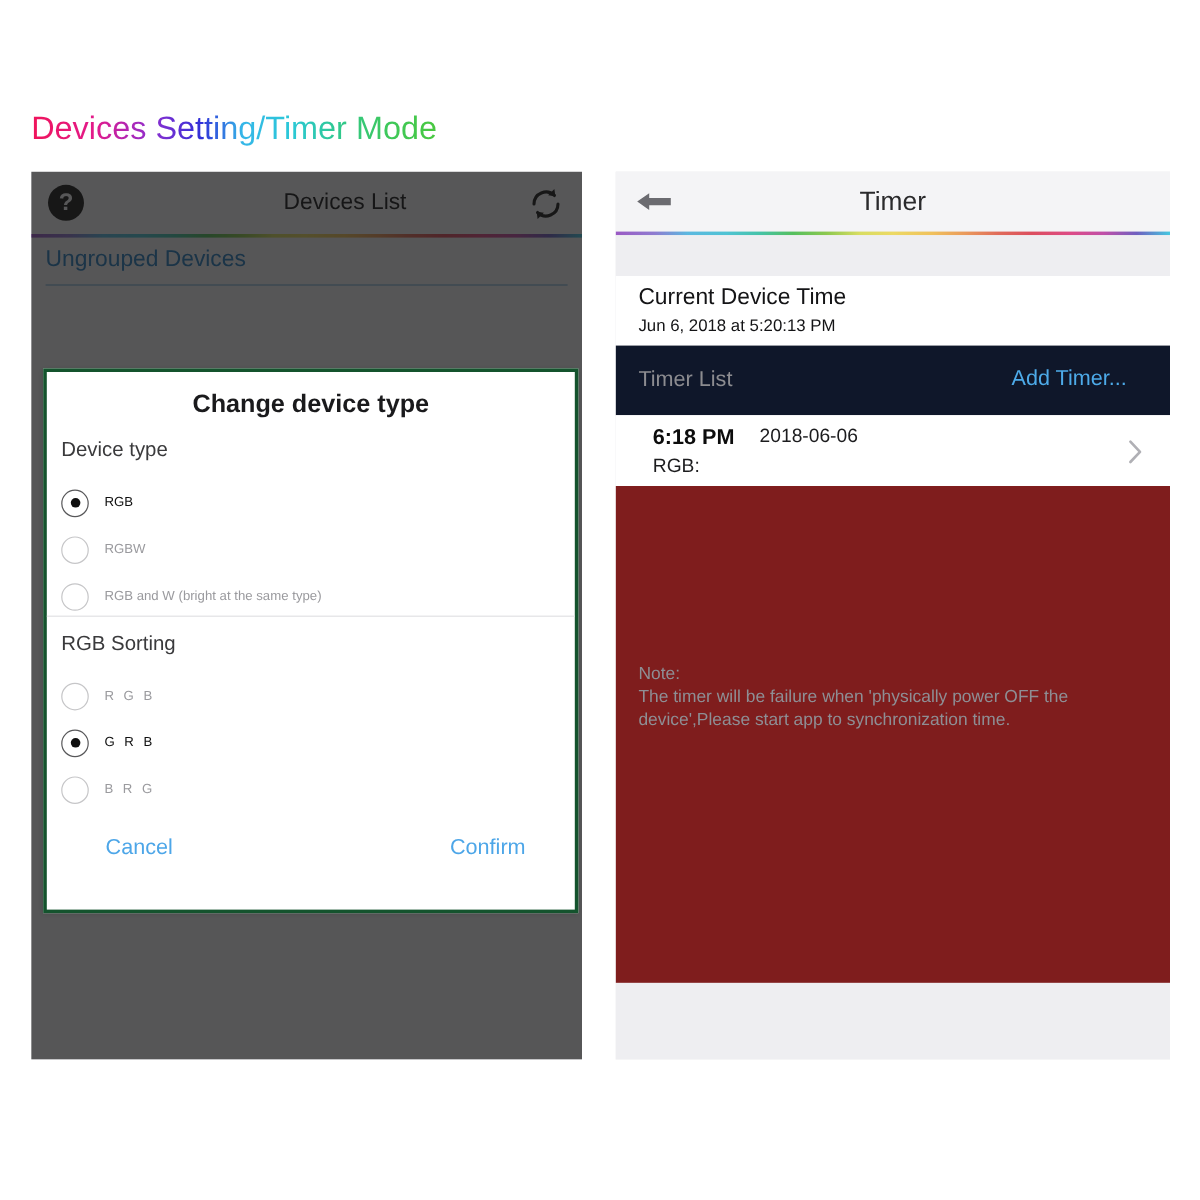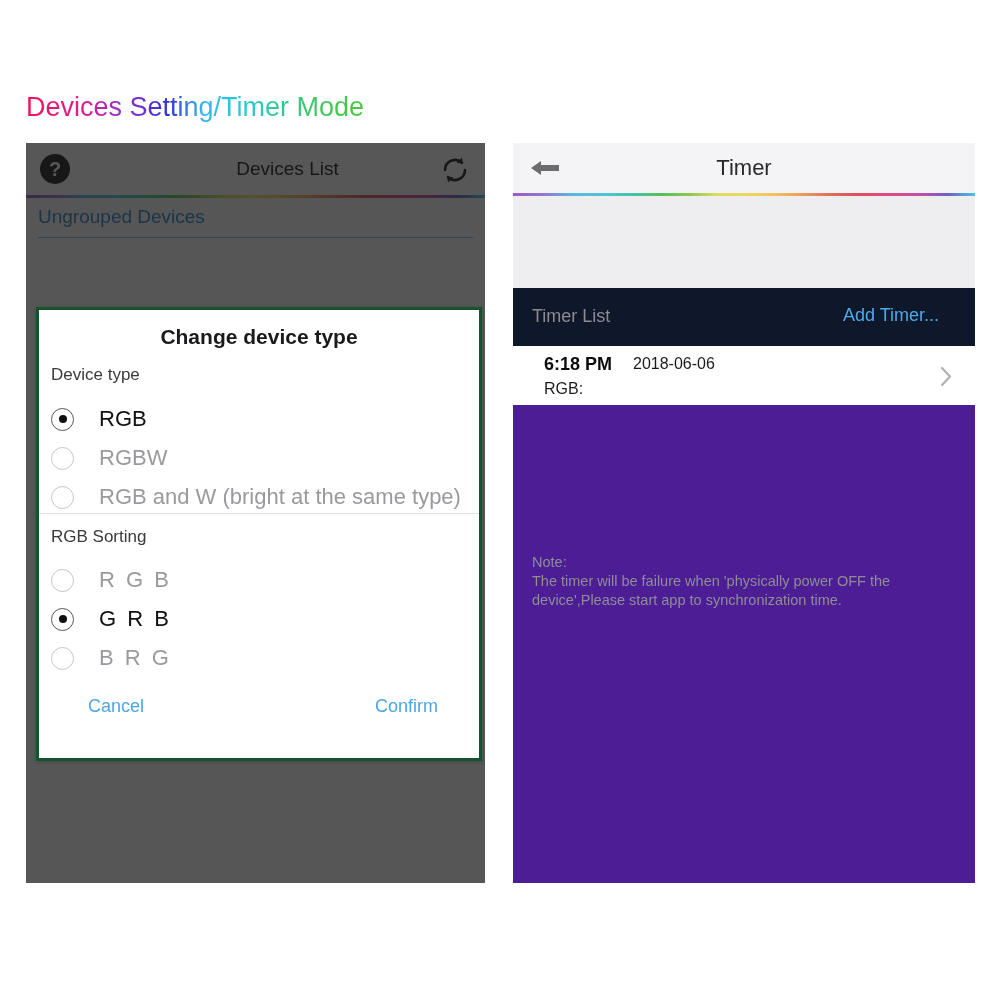--- a/index.html
+++ b/index.html
@@ -162,22 +162,22 @@
     display:flex;align-items:center;justify-content:center;
     flex:0 0 auto;
   }
   .radio-dot.checked{border-color:#58585a;}
   .radio-dot.checked::after{
     content:"";
     width:8px;height:8px;border-radius:50%;
     background:#0f0f0f;
   }
   .radio-label{
-    margin-left:25px;
-    font-size:22px;color:#9a9a9e;
+    margin-left:13px;
+    font-size:11px;color:#9a9a9e;
     white-space:nowrap;
   }
   .radio-label.active{color:#101010;}
   .radio-label.spaced{letter-spacing:2.5px;}
   #modal-divider{
     position:absolute;left:0;top:203px;width:100%;height:1px;
     background:#e2e2e4;
   }
   .modal-btn{
     position:absolute;top:386px;
@@ -266,22 +266,22 @@
     padding:14px 7px 3px 7px;
     border-radius:5px;
     border:1px solid #d9d214;
     margin-top:43px;
   }
   #timer-row-chevron{
     position:absolute;right:22px;top:20px;
     width:13px;height:21px;
   }
   #right-body{
-    position:absolute;left:0;top:262px;width:100%;height:478px;
-    background:#4c1d95;
+    position:absolute;left:0;top:262px;width:100%;height:414px;
+    background:#7f1d1d;
   }
   #note-block{
     position:absolute;left:19px;top:148px;width:400px;
   }
   .note-line{
     font-size:14.5px;color:#8e8e94;line-height:19px;
     white-space:nowrap;
   }
 </style>
 </head>
@@ -361,20 +361,24 @@
     <div id="right-navbar-title">Timer</div>
     <div id="back-arrow">
       <svg width="32" height="24" viewBox="0 0 32 24">
         <path d="M2 12 L12 5 L12 9 L30 9 L30 15 L12 15 L12 19 Z" fill="#6b6b70"></path>
       </svg>
     </div>
   </div>
   <div id="right-rainbow"></div>
   <div id="right-gap"></div>
 
+  <div id="current-time-block">
+    <div id="current-time-title">Current Device Time</div>
+    <div id="current-time-value">Jun 6, 2018 at 5:20:13 PM</div>
+  </div>
 
   <div id="timer-list-header">
     <div id="timer-list-label">Timer List</div>
     <div id="add-timer-button">Add Timer...</div>
   </div>
 
   <div id="timer-row">
     <div id="timer-row-time">6:18 PM</div>
     <div id="timer-row-date">2018-06-06</div>
     <div id="timer-row-rgb-label">RGB:</div>

